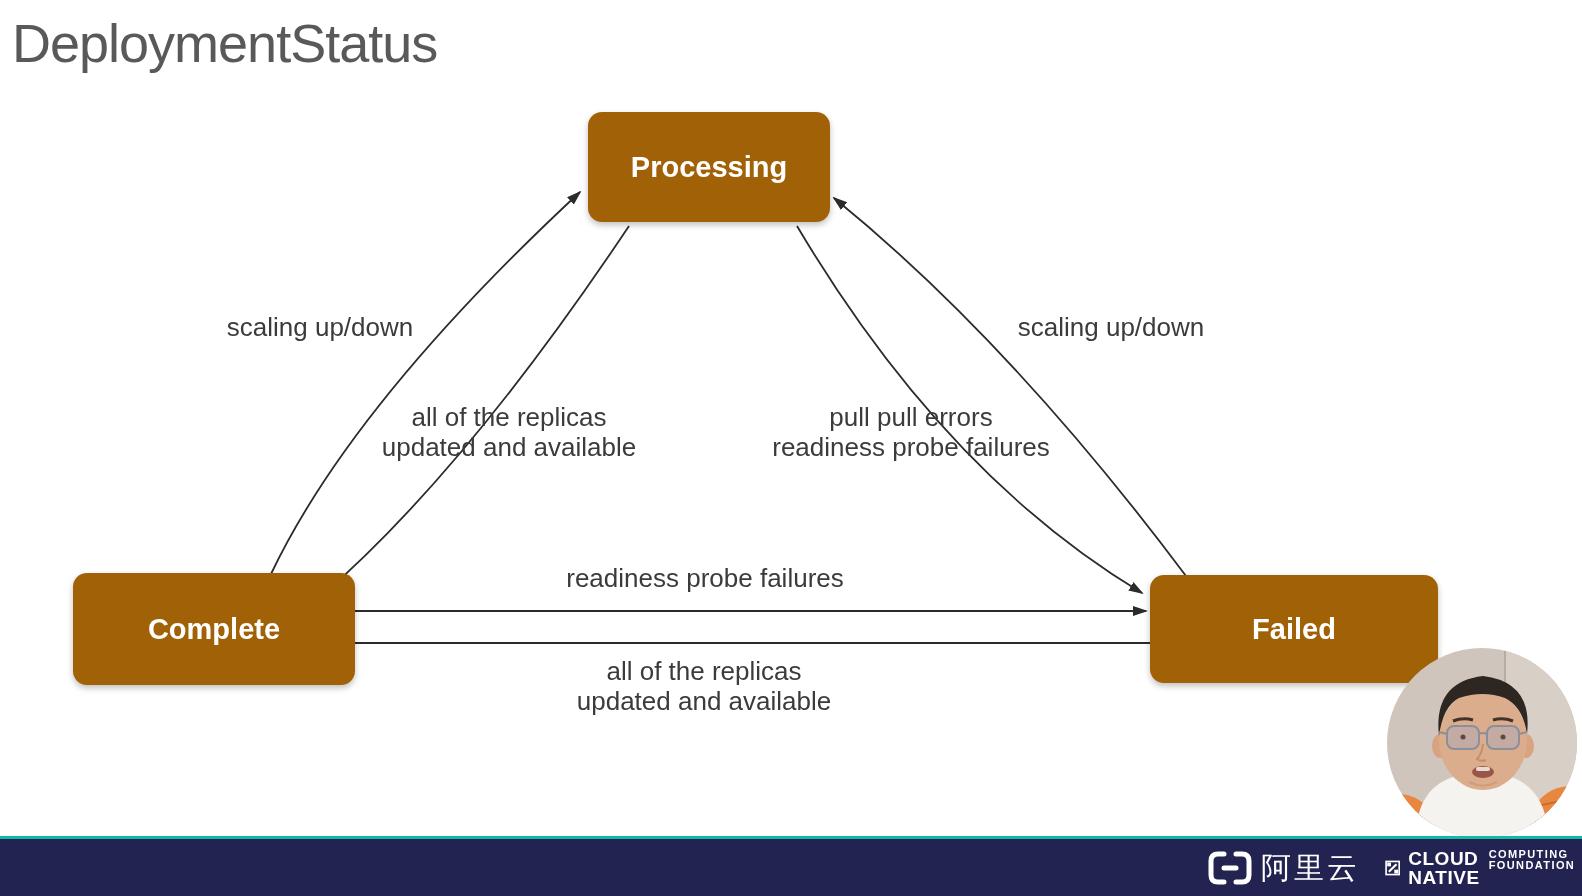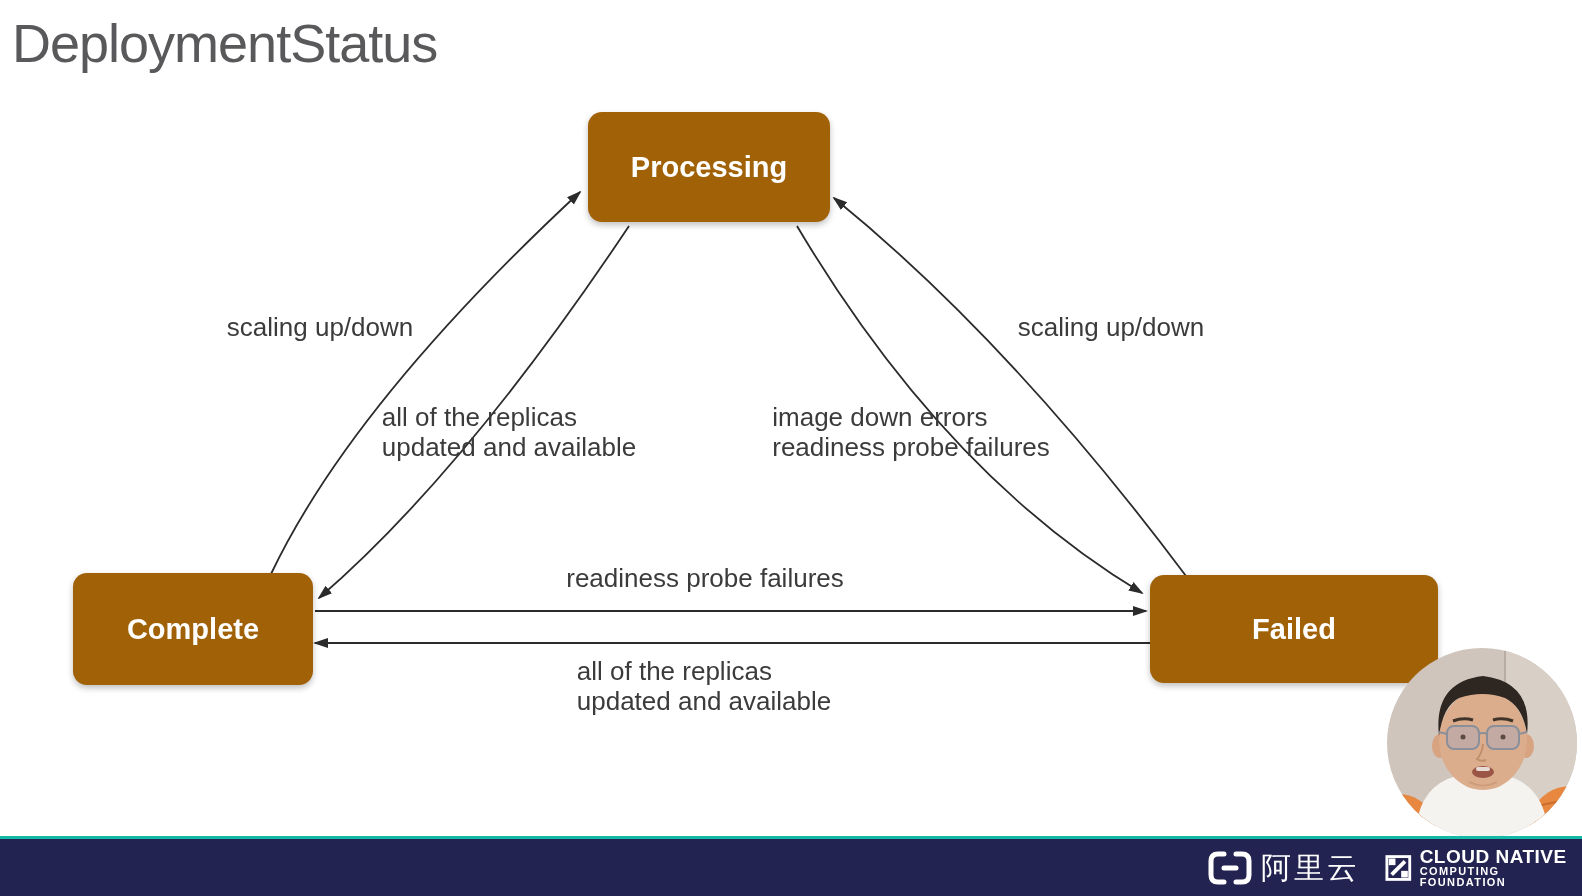--- a/index.html
+++ b/index.html
@@ -12,25 +12,25 @@
     font-size:54px; font-weight:400; color:#59595b; letter-spacing:-1px;
   }
   .edges-svg { position:absolute; left:0; top:0; pointer-events:none; }
   .node {
     position:absolute; background:#a16207; color:#ffffff;
     border-radius:14px; display:flex; align-items:center; justify-content:center;
     font-size:29px; font-weight:bold;
     box-shadow:0 3px 6px rgba(0,0,0,0.25);
   }
   .node-processing { left:588px; top:112px; width:242px; height:110px; }
-  .node-complete   { left:73px;  top:573px; width:240px; height:112px; }
+  .node-complete   { left:73px;  top:573px; width:282px; height:112px; }
   .node-failed     { left:1150px; top:575px; width:288px; height:108px; }
   .edge-label {
     position:absolute; transform:translate(-50%,-50%);
-    font-size:26px; line-height:30px; color:#3b3b3b; text-align:left; white-space:nowrap;
+    font-size:26px; line-height:30px; color:#3b3b3b; text-align:center; white-space:nowrap;
   }
   .lbl-scaling-left    { left:320px;  top:327px; }
   .lbl-replicas-mid    { left:509px;  top:432px; }
   .lbl-pull-mid        { left:911px;  top:432px; }
   .lbl-scaling-right   { left:1111px; top:327px; }
   .lbl-readiness-h     { left:705px;  top:578px; }
   .lbl-replicas-bottom { left:704px;  top:686px; }
   .webcam {
     position:absolute; left:1387px; top:648px; width:190px; height:190px;
     border-radius:50%; overflow:hidden;
@@ -39,21 +39,21 @@
     position:absolute; left:0; top:836px; width:1582px; height:60px;
     background:#232351; border-top:3px solid #14b8a6; box-sizing:border-box;
   }
   .brand { position:absolute; top:0; height:57px; display:flex; align-items:center; }
   .brand-alibaba { left:1208px; gap:9px; }
   .ali-text {
     color:#ffffff; font-size:30px; font-weight:500; letter-spacing:3px;
     font-family:"DejaVu Sans", sans-serif; line-height:1;
   }
   .brand-cncf { left:1385px; gap:8px; }
-  .cncf-text { display:flex; flex-direction:column; justify-content:space-between; }
+  .cncf-text { display:flex; flex-direction:row; justify-content:space-between; }
   .cncf-l1 {
     color:#ffffff; font-size:19px; font-weight:800; letter-spacing:0.5px; line-height:19px;
     font-family:"Liberation Sans", sans-serif;
   }
   .cncf-l2 {
     color:#ffffff; font-size:11px; font-weight:700; letter-spacing:1.4px; line-height:11px;
     font-family:"Liberation Sans", sans-serif;
   }
 </style>
 </head>
@@ -88,21 +88,21 @@
   </div>
 
   <div class="edge-label lbl-scaling-left">
     <span>scaling up/down</span>
   </div>
   <div class="edge-label lbl-replicas-mid">
     <span>all of the replicas</span><br>
     <span>updated and available</span>
   </div>
   <div class="edge-label lbl-pull-mid">
-    <span>image down errors</span><br>
+    <span>pull pull errors</span><br>
     <span>readiness probe failures</span>
   </div>
   <div class="edge-label lbl-scaling-right">
     <span>scaling up/down</span>
   </div>
   <div class="edge-label lbl-readiness-h">
     <span>readiness probe failures</span>
   </div>
   <div class="edge-label lbl-replicas-bottom">
     <span>all of the replicas</span><br>

